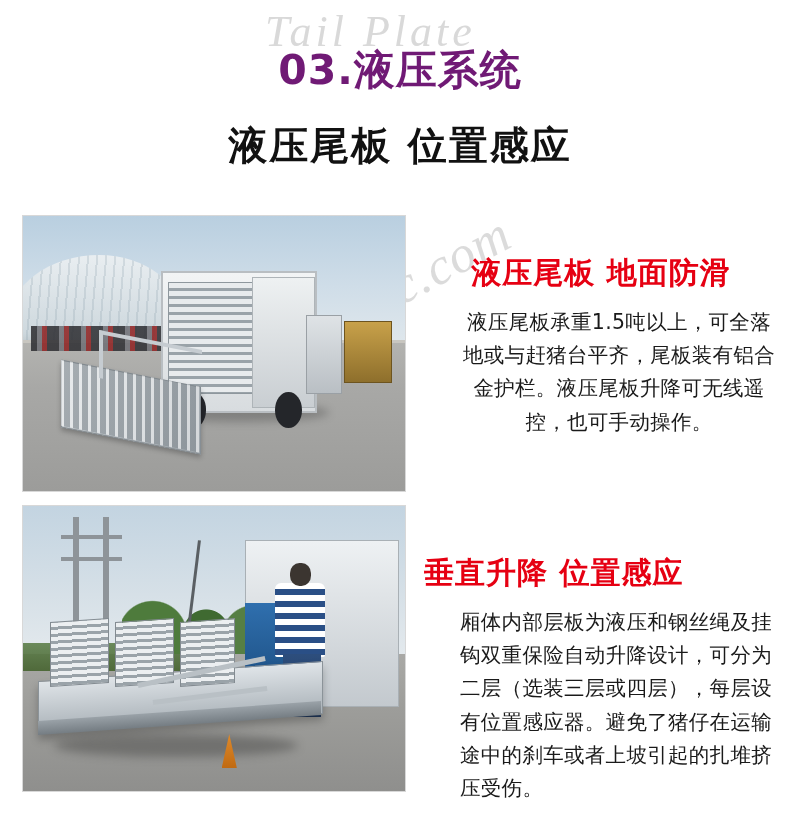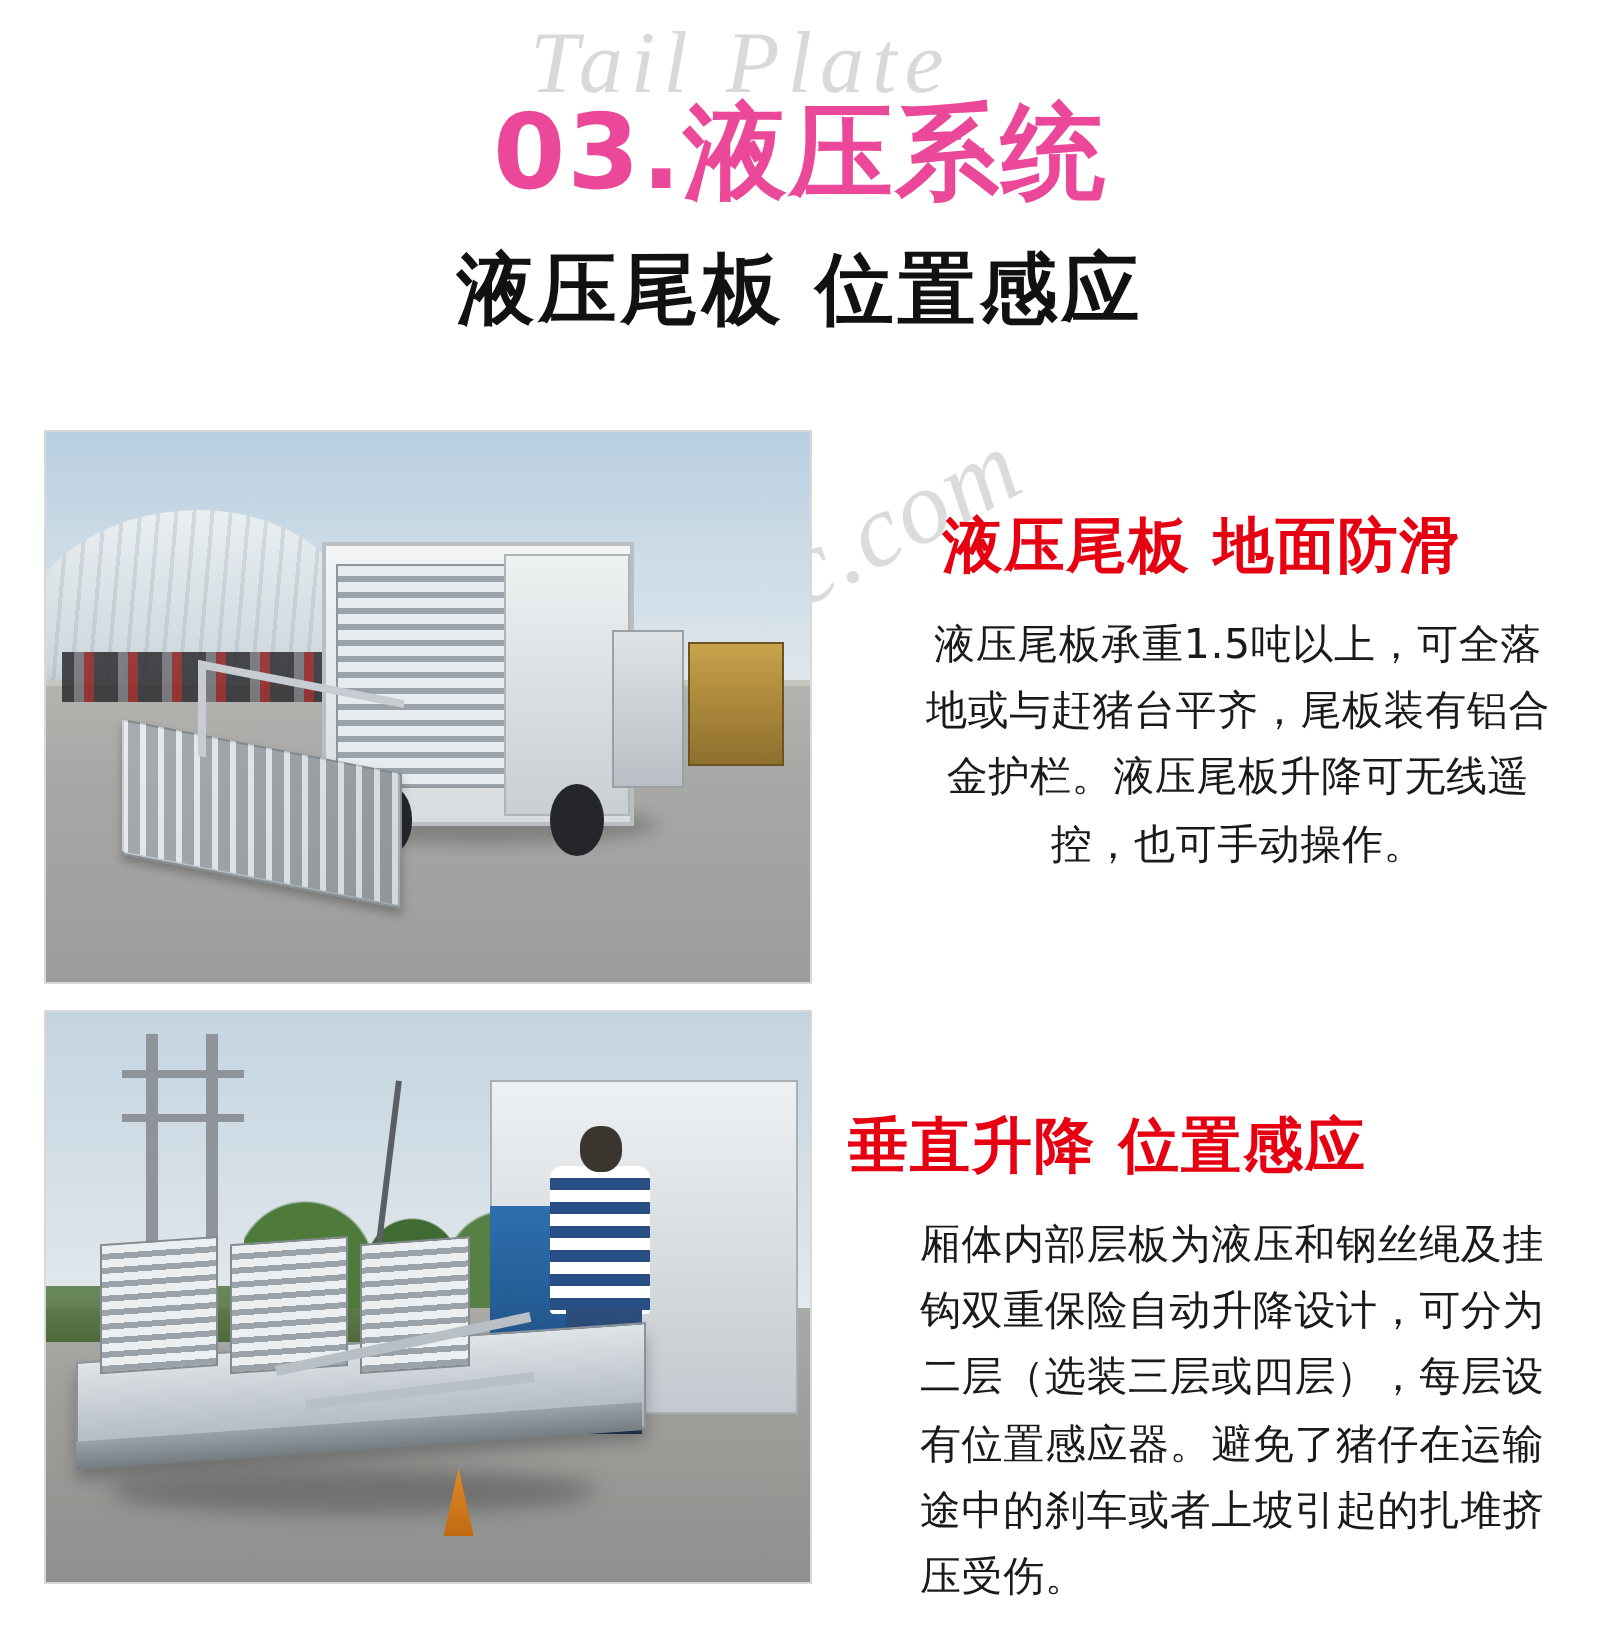--- a/index.html
+++ b/index.html
@@ -45,29 +45,29 @@
   
   .head-wrap {
     position: absolute;
     top: 48px;
     left: 0;
     width: 800px;
     text-align: center;
     z-index: 3;
   }
   .title-main {
-    font-size: 52px;
+    font-size: 41px;
     font-weight: bold;
-    color: #ec4899;
+    color: #701a75;
     line-height: 1.12;
     letter-spacing: 1px;
     font-family: "DejaVu Sans", "Liberation Sans", sans-serif;
   }
   .title-sub {
-    margin-top: 12px;
+    margin-top: 25px;
     font-size: 39px;
     font-weight: bold;
     color: #111111;
     letter-spacing: 2px;
     font-family: "DejaVu Sans", "Liberation Sans", sans-serif;
   }
 
   
   .section {
     position: absolute;

